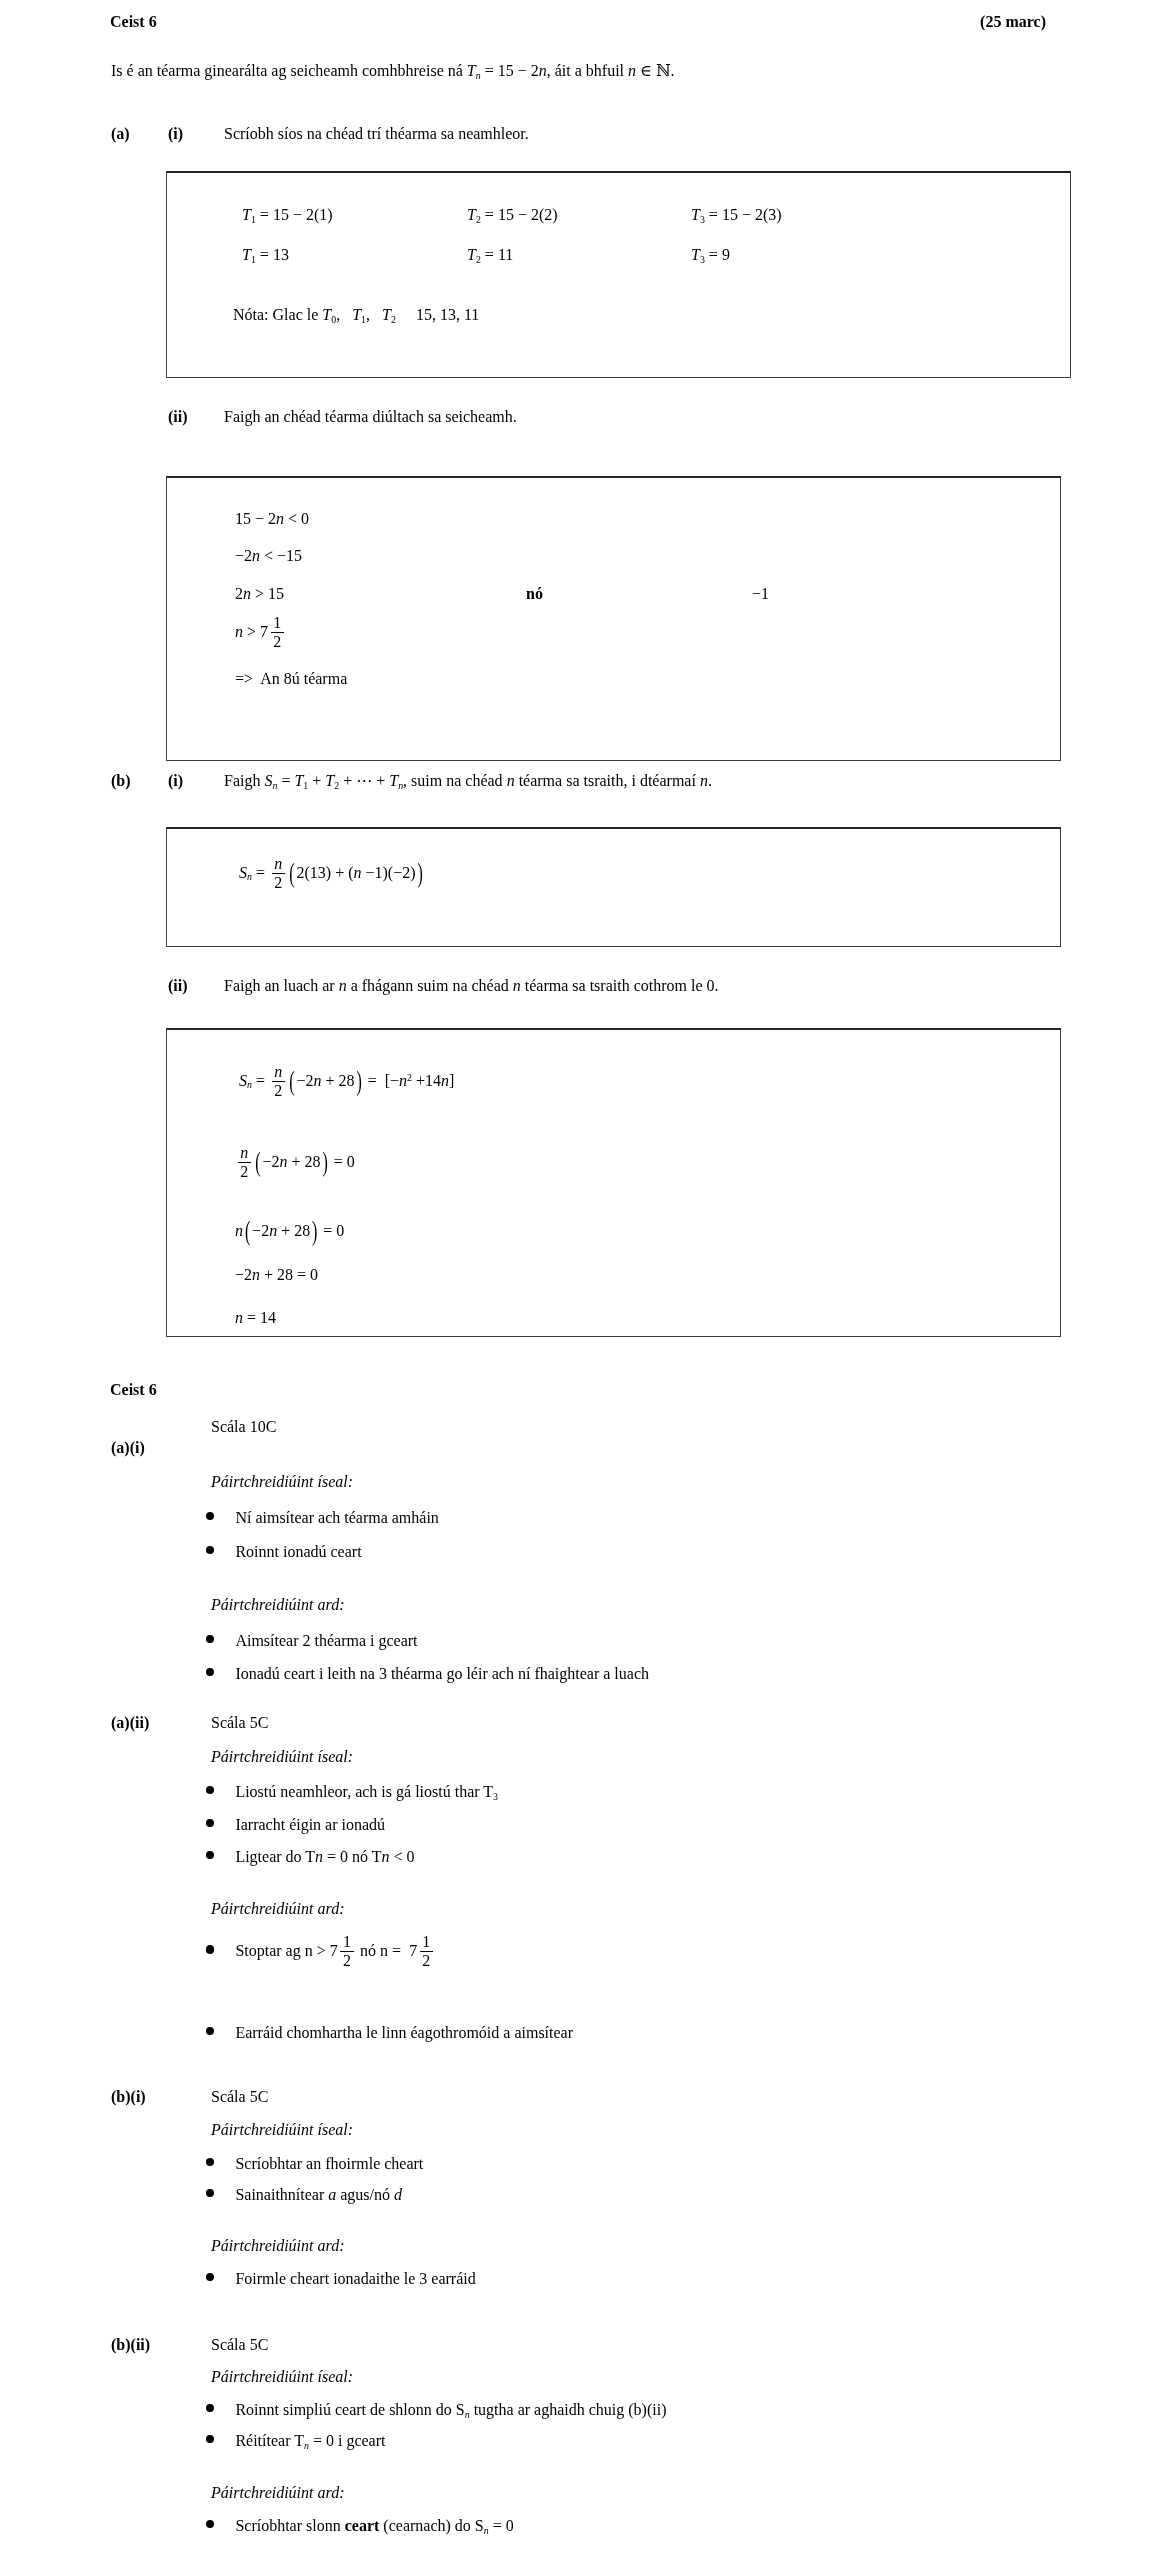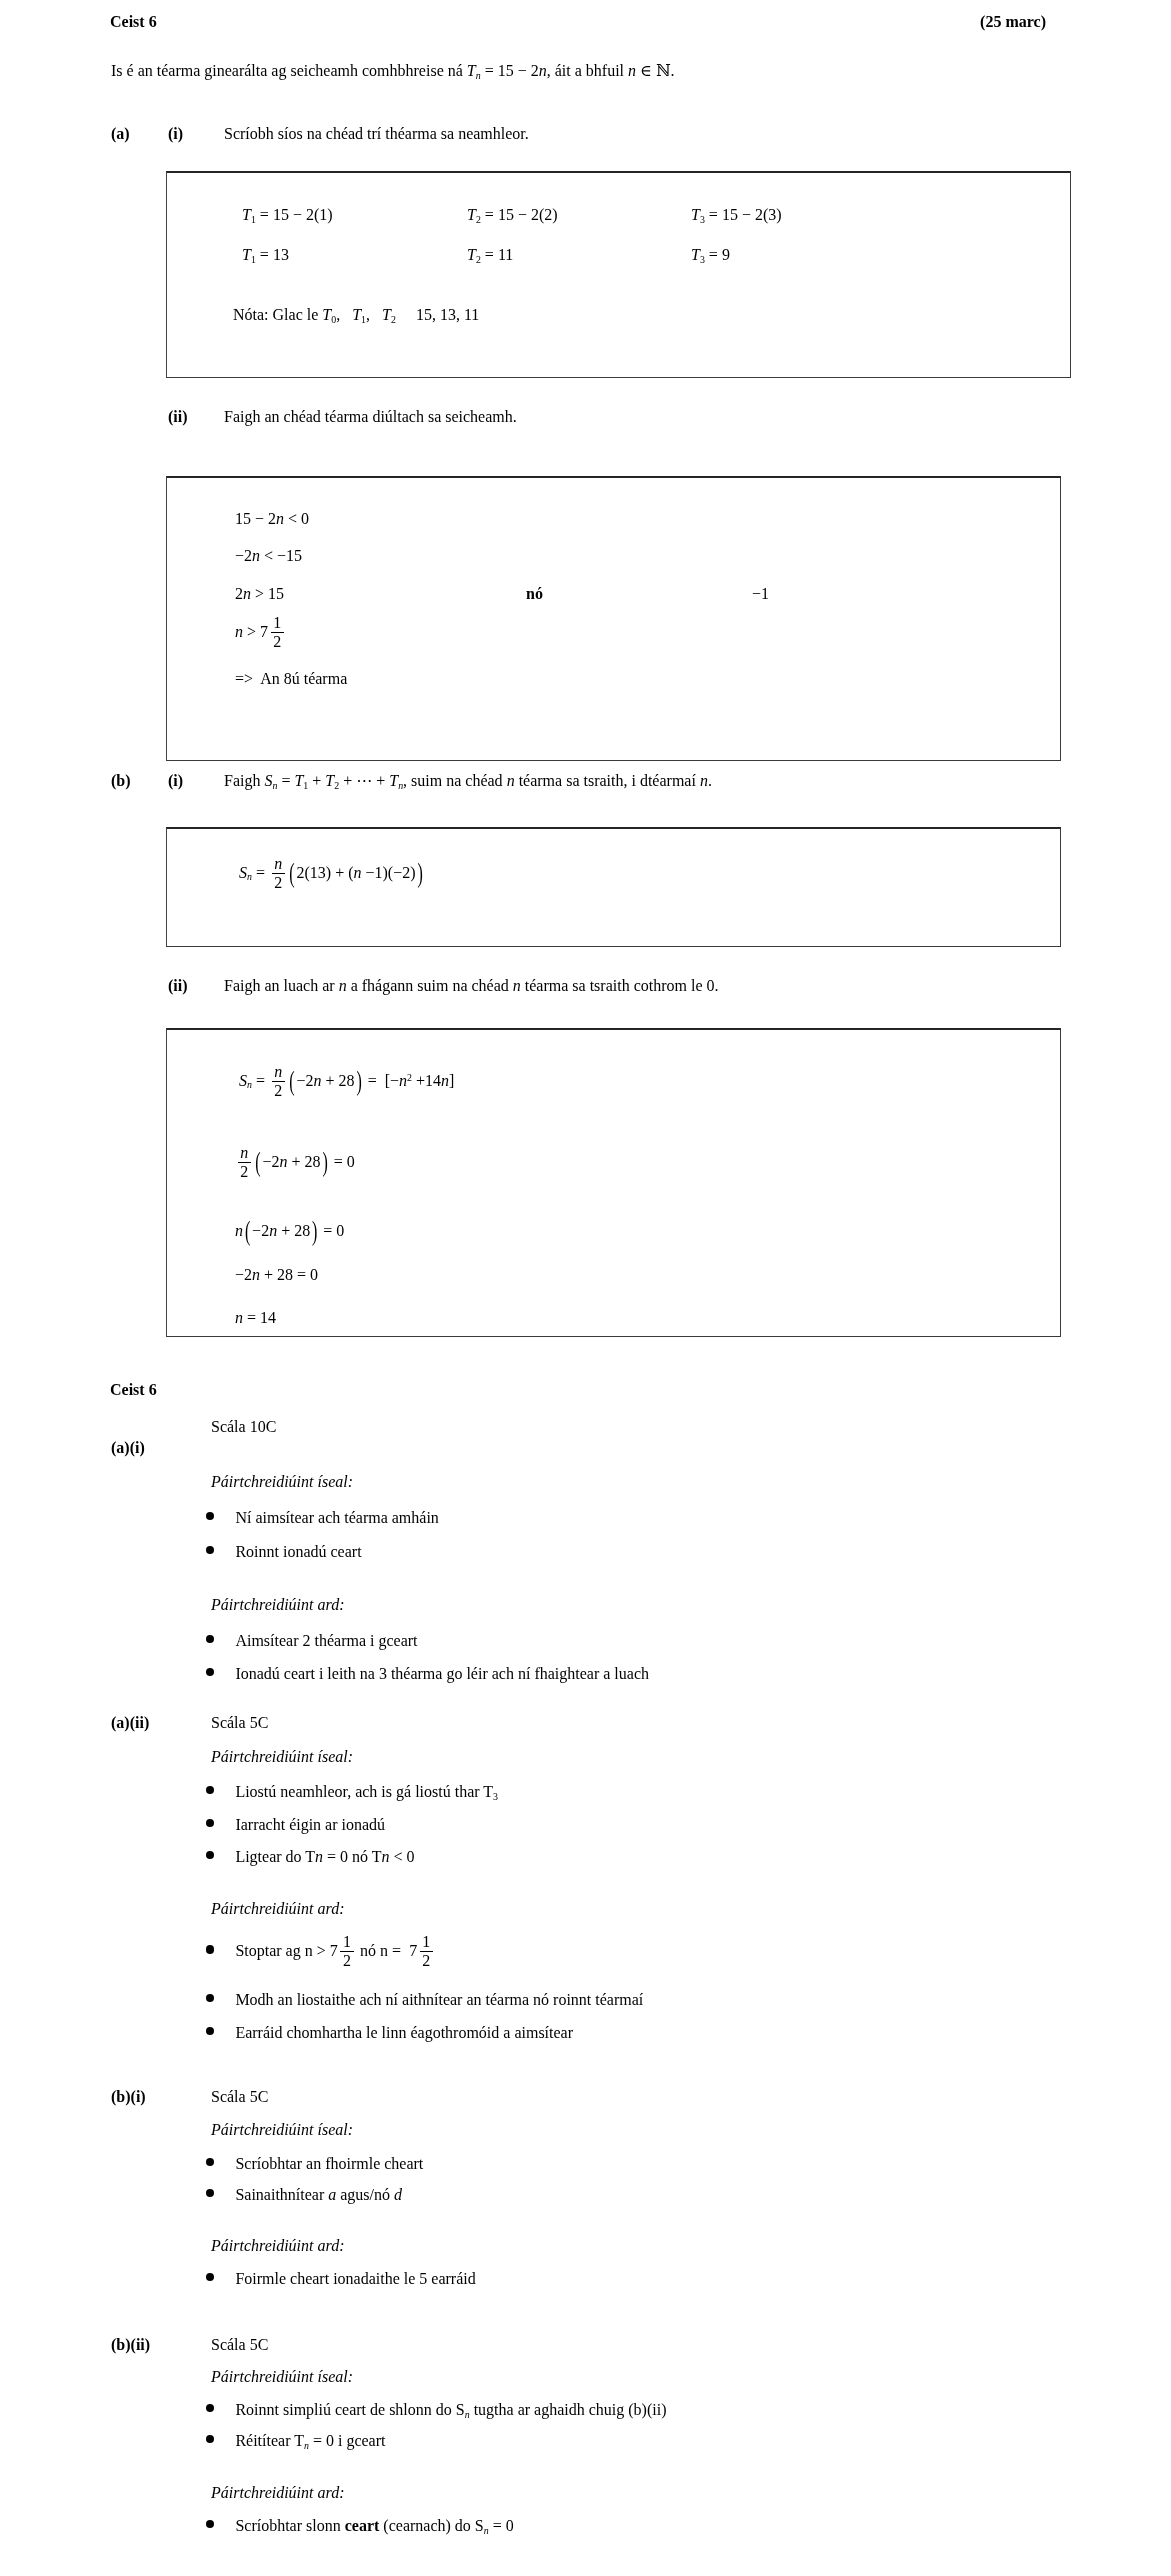--- a/index.html
+++ b/index.html
@@ -94,30 +94,29 @@
   <div class="line" style="left:206px; top:1663px;"><span class="dot"></span><span class="bullet-text">Ionadú ceart i leith na 3 théarma go léir ach ní fhaightear a luach</span></div>
 
   <div class="line b" style="left:111px; top:1713px;">(a)(ii)</div>
   <div class="line" style="left:211px; top:1713px;">Scála 5C</div>
   <div class="line it" style="left:211px; top:1747px;">Páirtchreidiúint íseal:</div>
   <div class="line" style="left:206px; top:1781px;"><span class="dot"></span><span class="bullet-text">Liostú neamhleor, ach is gá liostú thar T<sub>3</sub></span></div>
   <div class="line" style="left:206px; top:1814px;"><span class="dot"></span><span class="bullet-text">Iarracht éigin ar ionadú</span></div>
   <div class="line" style="left:206px; top:1846px;"><span class="dot"></span><span class="bullet-text">Ligtear do T<i>n</i> = 0 nó T<i>n</i> &lt; 0</span></div>
   <div class="line it" style="left:211px; top:1899px;">Páirtchreidiúint ard:</div>
   <div class="line" style="left:206px; top:1934px;"><span class="dot"></span><span class="bullet-text">Stoptar ag n &gt; 7<span class="frac"><span class="fnum">1</span><span class="fden">2</span></span> nó n = &nbsp;7<span class="frac"><span class="fnum">1</span><span class="fden">2</span></span></span></div>
-  <div class="line" style="left:206px; top:1989px;"><span class="dot"></span><span class="bullet-text">Modh an liostaithe ach ní aithnítear an téarma nó roinnt téarmaí</span></div>
   <div class="line" style="left:206px; top:2022px;"><span class="dot"></span><span class="bullet-text">Earráid chomhartha le linn éagothromóid a aimsítear</span></div>
 
   <div class="line b" style="left:111px; top:2087px;">(b)(i)</div>
   <div class="line" style="left:211px; top:2087px;">Scála 5C</div>
   <div class="line it" style="left:211px; top:2120px;">Páirtchreidiúint íseal:</div>
   <div class="line" style="left:206px; top:2153px;"><span class="dot"></span><span class="bullet-text">Scríobhtar an fhoirmle cheart</span></div>
   <div class="line" style="left:206px; top:2184px;"><span class="dot"></span><span class="bullet-text">Sainaithnítear <i>a</i> agus/nó <i>d</i></span></div>
   <div class="line it" style="left:211px; top:2236px;">Páirtchreidiúint ard:</div>
-  <div class="line" style="left:206px; top:2268px;"><span class="dot"></span><span class="bullet-text">Foirmle cheart ionadaithe le 5 earráid</span></div>
+  <div class="line" style="left:206px; top:2268px;"><span class="dot"></span><span class="bullet-text">Foirmle cheart ionadaithe le 3 earráid</span></div>
 
   <div class="line b" style="left:111px; top:2335px;">(b)(ii)</div>
   <div class="line" style="left:211px; top:2335px;">Scála 5C</div>
   <div class="line it" style="left:211px; top:2367px;">Páirtchreidiúint íseal:</div>
   <div class="line" style="left:206px; top:2399px;"><span class="dot"></span><span class="bullet-text">Roinnt simpliú ceart de shlonn do S<sub><i>n</i></sub> tugtha ar aghaidh chuig (b)(ii)</span></div>
   <div class="line" style="left:206px; top:2430px;"><span class="dot"></span><span class="bullet-text">Réitítear T<sub><i>n</i></sub> = 0 i gceart</span></div>
   <div class="line it" style="left:211px; top:2483px;">Páirtchreidiúint ard:</div>
   <div class="line" style="left:206px; top:2515px;"><span class="dot"></span><span class="bullet-text">Scríobhtar slonn <b>ceart</b> (cearnach) do S<sub><i>n</i></sub> = 0</span></div>
 
 </div>

